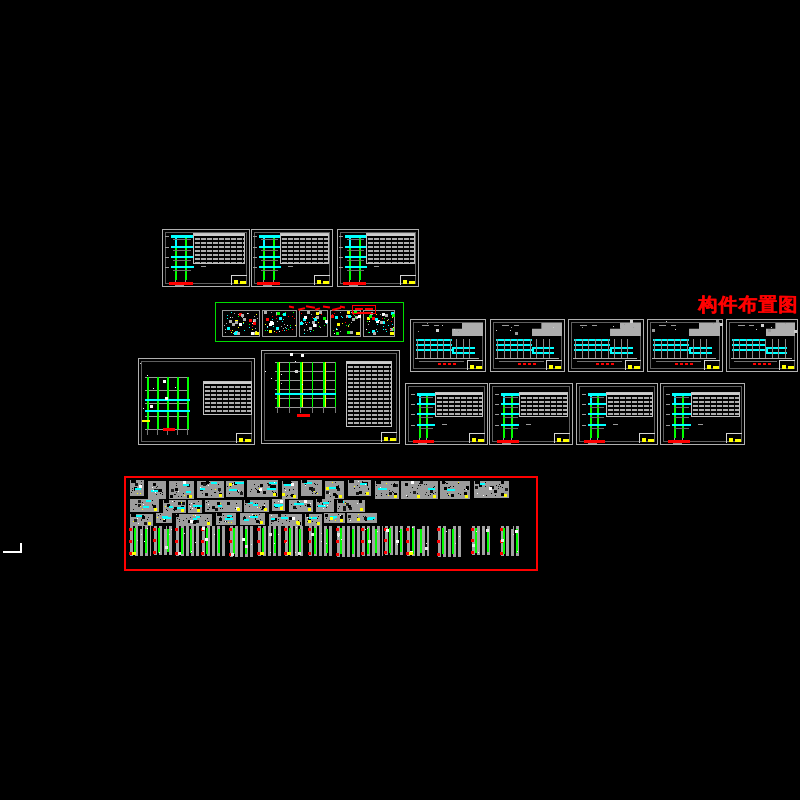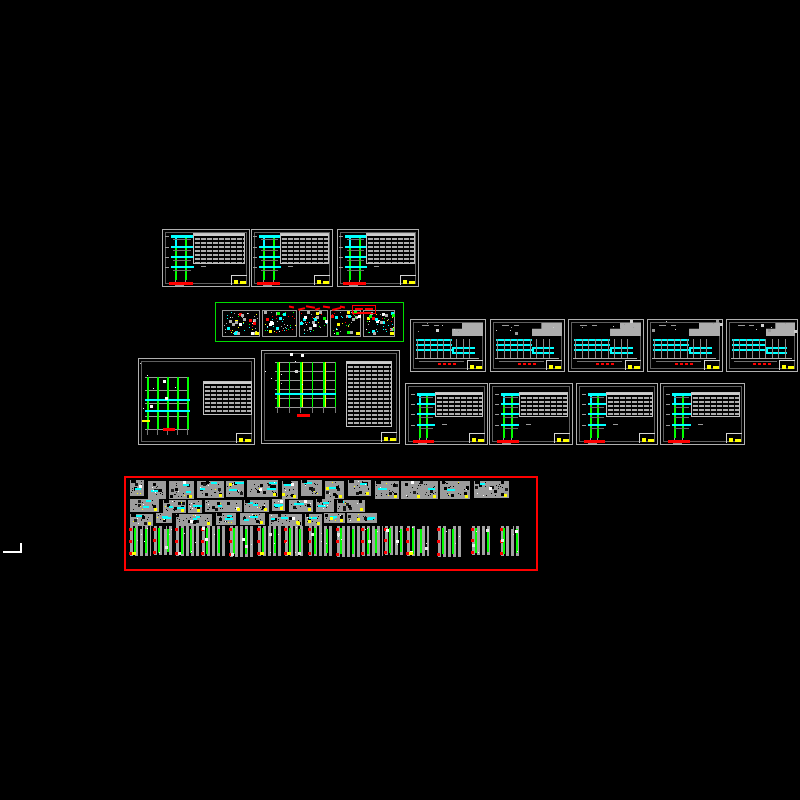--- a/index.html
+++ b/index.html
@@ -18,20 +18,21 @@
   #title-fab{left:404px;top:501px;font-size:20px;transform:skewX(-5deg);}
   #red-box{position:absolute;left:124px;top:476px;width:414px;height:95px;box-sizing:border-box;border:2px solid #ff0000;background:#000;}
   #white-mark{position:absolute;left:3px;top:543px;width:22px;height:11px;}
   #white-mark .h{position:absolute;left:0;top:8px;width:19px;height:2px;background:#ffffff;}
   #white-mark .v{position:absolute;left:17px;top:0;width:2px;height:10px;background:#ffffff;}
 </style>
 </head>
 <body>
 
 <div id="canvas">
+  <div id="title-layout" class="red-title">构件布置图</div>
   <div id="title-fab" class="red-title">构件加工图</div>
   <div id="red-box">
       <div style="position:absolute;left:4px;top:2px;width:14px;height:16px;background:#9c9c9c;">
         <div style="position:absolute;left:0;top:0;width:1px;height:1px;background:transparent;box-shadow:4px 10px 0 0px #111,1px 12px 0 0px #000,11px 4px 0 0px #1d1d1d,11px 1px 0 0px #1d1d1d,2px 1px 0 0px #111,6px 4px 0 1px #111,2px 10px 0 0px #000,5px 8px 0 1px #000,2px 8px 0 0px #1d1d1d"></div>
         <div style="position:absolute;left:5.308169573545456px;top:7.5748749896883965px;width:5.53212353005074px;height:2px;background:#00ffff;"></div>
         <div style="position:absolute;left:0;top:0;width:1px;height:1px;background:transparent;box-shadow:10px 6px 0 1px #fff,10px 13px 0 0px #ffff00,7px 13px 0 0px #ffff00"></div>
         <div style="position:absolute;left:1px;top:0px;width:5px;height:3px;background:#000;"></div>
       </div>
       <div style="position:absolute;left:22px;top:3px;width:18px;height:18px;background:#9c9c9c;">
         <div style="position:absolute;left:0;top:0;width:1px;height:1px;background:transparent;box-shadow:12px 9px 0 1px #000,14px 13px 0 0px #000,8px 13px 0 0px #000,7px 4px 0 0px #111,7px 9px 0 0px #1d1d1d,9px 9px 0 1px #1d1d1d,9px 5px 0 0px #1d1d1d,12px 12px 0 0px #000,6px 3px 0 1px #000,14px 11px 0 0px #111,8px 6px 0 0px #111,7px 9px 0 1px #111"></div>

